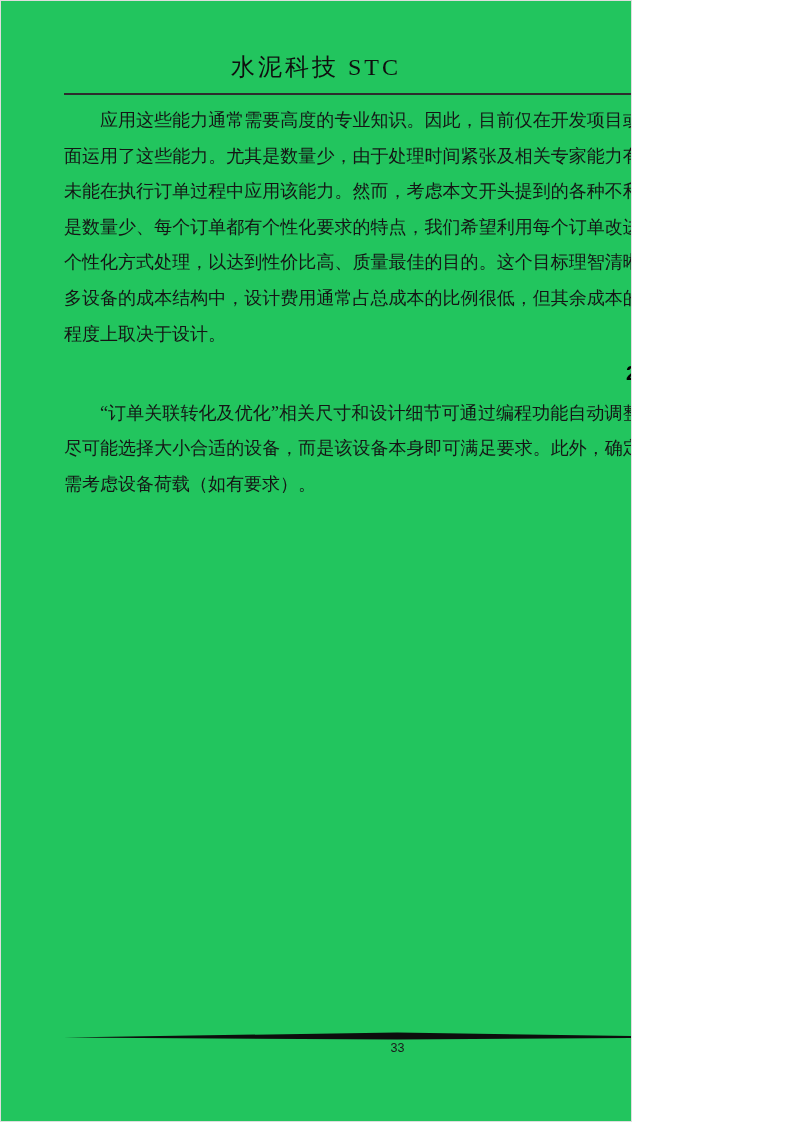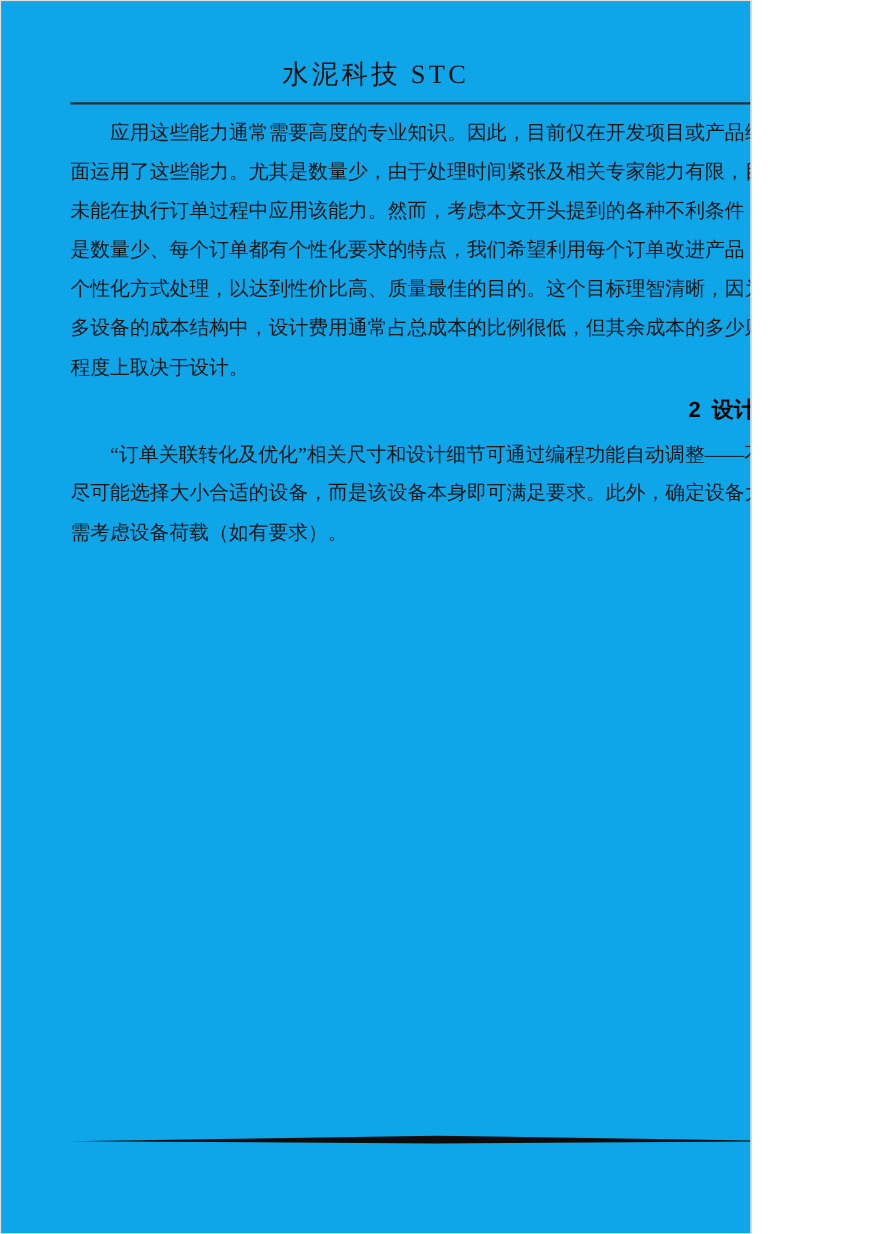--- a/index.html
+++ b/index.html
@@ -2,23 +2,23 @@
 <html lang="zh"><head>
 <meta charset="utf-8">
 <style>
   html, body {
     margin: 0;
     padding: 0;
     background: #ffffff;
   }
   .page {
     position: relative;
-    width: 683px;
+    width: 632px;
     height: 1122px;
-    background: #0ea5e9;
+    background: #22c55e;
     box-sizing: border-box;
     border: 1px solid #dedede;
     overflow: hidden;
     font-family: "Liberation Serif", "DejaVu Serif", serif;
     color: #151515;
     padding-left: 20px;
   }
   
   .journal-title {
     position: absolute;
@@ -109,14 +109,18 @@
     <p class="indent">应用这些能力通常需要高度的专业知识。因此，目前仅在开发项目或产品维护方面运用了这些能力。尤其是数量少，由于处理时间紧张及相关专家能力有限，目前尚未能在执行订单过程中应用该能力。然而，考虑本文开头提到的各种不利条件，尤其是数量少、每个订单都有个性化要求的特点，我们希望利用每个订单改进产品，或以个性化方式处理，以达到性价比高、质量最佳的目的。这个目标理智清晰，因为在很多设备的成本结构中，设计费用通常占总成本的比例很低，但其余成本的多少则很大程度上取决于设计。</p>
     <h2 class="section-heading">
       <span class="sec-num">2</span><span>设计理念</span>
     </h2>
     <p class="indent">“订单关联转化及优化”相关尺寸和设计细节可通过编程功能自动调整——不仅是尽可能选择大小合适的设备，而是该设备本身即可满足要求。此外，确定设备大小还需考虑设备荷载（如有要求）。</p>
   </div>
 
   <svg class="footer-rule" viewBox="0 0 667 9" preserveAspectRatio="none">
     <polygon points="0,5.5 333,0.5 667,5.5 333,7.5" fill="#0d0d0d"></polygon>
   </svg>
+  <div class="footer-row">
+    <span class="page-number">33</span>
+    <span class="issue-label">2021.No.3</span>
+  </div>
 
 </div>
 
 </body></html>

